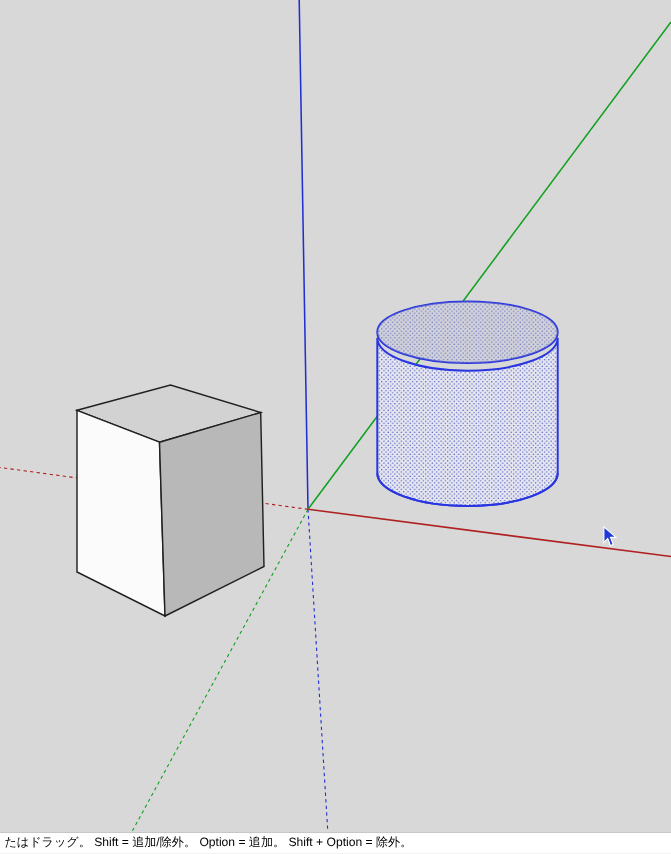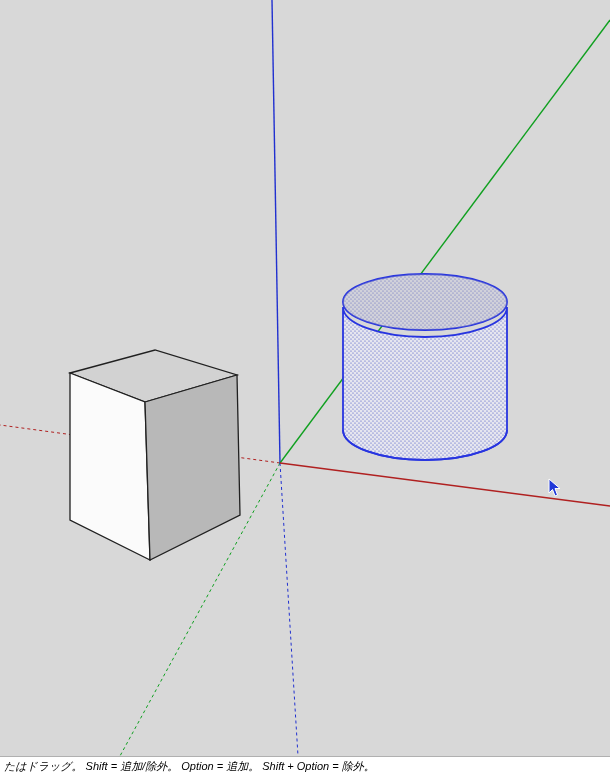--- a/index.html
+++ b/index.html
@@ -16,21 +16,20 @@
       width: 610px;
       height: 20px;
       background: #ffffff;
       border-top: 1px solid #b0b0b0;
       font-size: 11px;
       line-height: 19px;
       padding-left: 4px;
       white-space: nowrap;
       overflow: hidden;
       color: #000;
-      font-style: italic;
     }
     .cursor-arrow {
       position: absolute;
       pointer-events: none;
     }
   </style>
 </head>
 <body>
 
 <div class="viewport">

